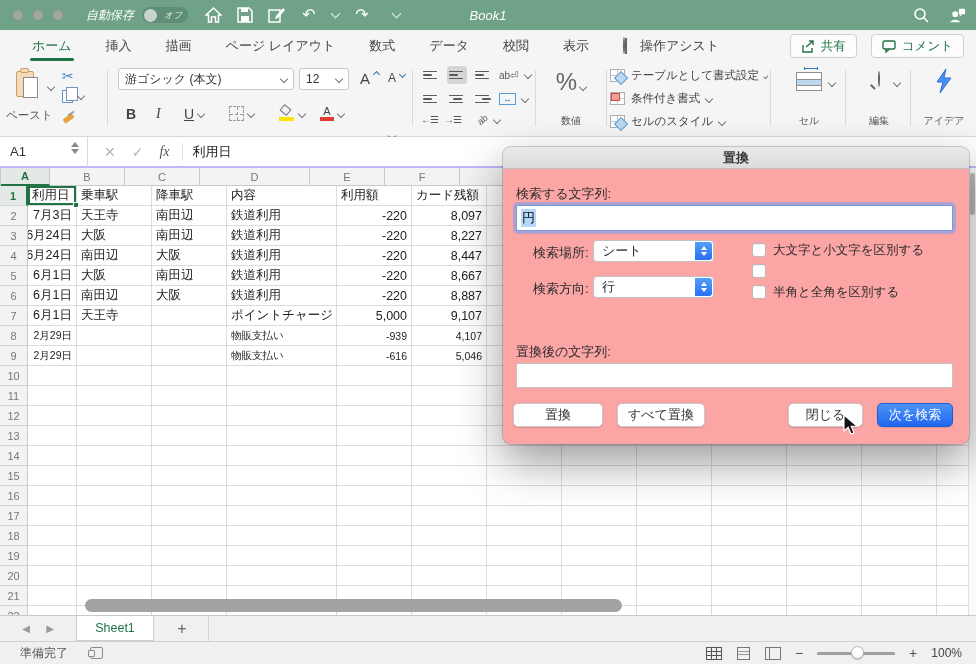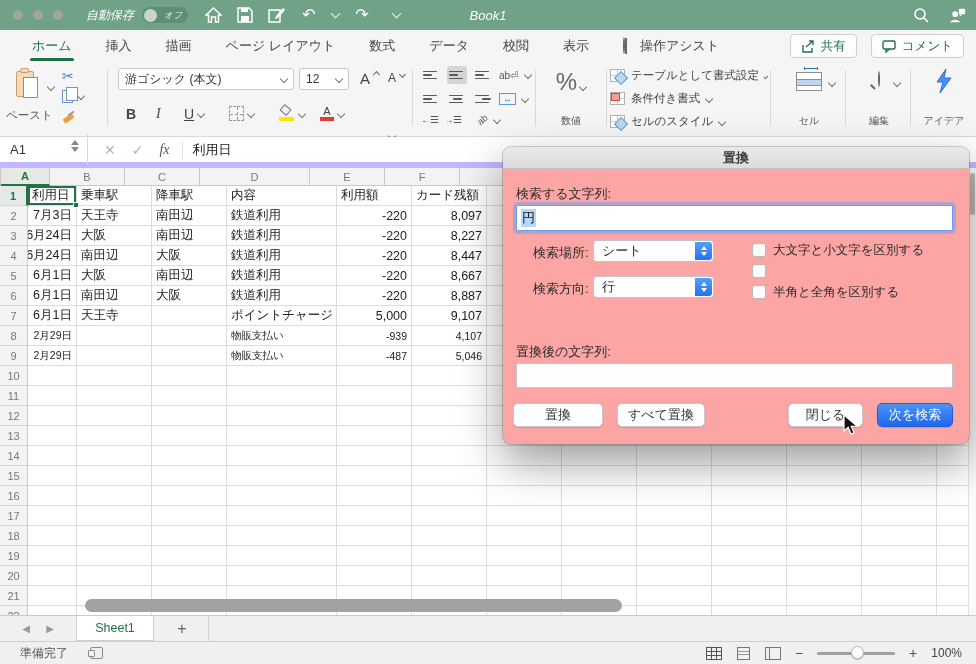--- a/index.html
+++ b/index.html
@@ -107,21 +107,21 @@
   .cells-ic:after { content:""; position:absolute; left:7px; top:-6px; width:12px; height:3px; border-left:1px solid #2e75b6; border-right:1px solid #2e75b6; background:linear-gradient(#0000 40%, #2e75b6 40%, #2e75b6 60%, #0000 60%); }
   #g-edit { position:absolute; left:848px; top:0; width:62px; height:74px; text-align:center; }
   .mag { width:16px; height:16px; position:relative; margin:10px auto 0; }
   .mag .lens { width:12px; height:12px; border:1.5px solid #666; border-radius:50%; }
   .mag .tail { position:absolute; left:-1px; bottom:0px; width:6px; height:1.6px; background:#666; transform:rotate(45deg); }
   #g-ideas { position:absolute; left:915px; top:0; width:58px; height:74px; text-align:center; }
   .grp-lbl { position:absolute; left:0; right:0; bottom:8px; font-size:10px; color:#555; }
   .grp-chev { position:absolute; top:18px; }
 
   
-  #formulabar { position:absolute; left:0; top:137px; width:976px; height:31px; background:#fff; border-bottom:6px solid #c4b5fd; display:flex; align-items:center; }
+  #formulabar { position:absolute; left:0; top:137px; width:976px; height:31px; background:#fff; border-bottom:2px solid #c4b5fd; display:flex; align-items:center; }
   #namebox { width:88px; height:31px; border-right:1px solid #d9d9d9; display:flex; align-items:center; position:relative; }
   #namebox .nb { font-size:13px; color:#333; margin-left:10px; }
   .spinner { position:absolute; right:8px; top:6px; display:flex; flex-direction:column; gap:2px; }
   .spup { width:0; height:0; border-left:4px solid #0000; border-right:4px solid #0000; border-bottom:5px solid #8a8a8a; }
   .spdn { width:0; height:0; border-left:4px solid #0000; border-right:4px solid #0000; border-top:5px solid #8a8a8a; }
   .fb-ic { color:#b3b3b3; font-size:14px; margin-left:16px; }
   .fb-fx { color:#555; font-size:14px; font-style:italic; margin-left:16px; font-family:"Liberation Serif","DejaVu Serif",serif; }
   .fb-sep { width:1px; height:18px; background:#e0e0e0; margin-left:12px; }
   .fb-val { font-size:13px; color:#222; margin-left:10px; }
 
@@ -627,21 +627,21 @@
           <div class="cell small" style="width: 75px;"></div>
           <div class="cell small" style="width: 75px;"></div>
           <div class="cell small" style="width: 75px;"></div>
         </div>
         <div class="grow">
           <div class="rh">9</div>
           <div class="cell num small" style="width: 49px;">2月29日</div>
           <div class="cell small" style="width: 75px;"></div>
           <div class="cell small" style="width: 75px;"></div>
           <div class="cell small" style="width: 110px;">物販支払い</div>
-          <div class="cell num small" style="width: 75px;">-487</div>
+          <div class="cell num small" style="width: 75px;">-616</div>
           <div class="cell num small" style="width: 75px;">5,046</div>
           <div class="cell small" style="width: 75px;"></div>
           <div class="cell small" style="width: 75px;"></div>
           <div class="cell small" style="width: 75px;"></div>
           <div class="cell small" style="width: 75px;"></div>
           <div class="cell small" style="width: 75px;"></div>
           <div class="cell small" style="width: 75px;"></div>
           <div class="cell small" style="width: 75px;"></div>
         </div>
         <div class="grow">

